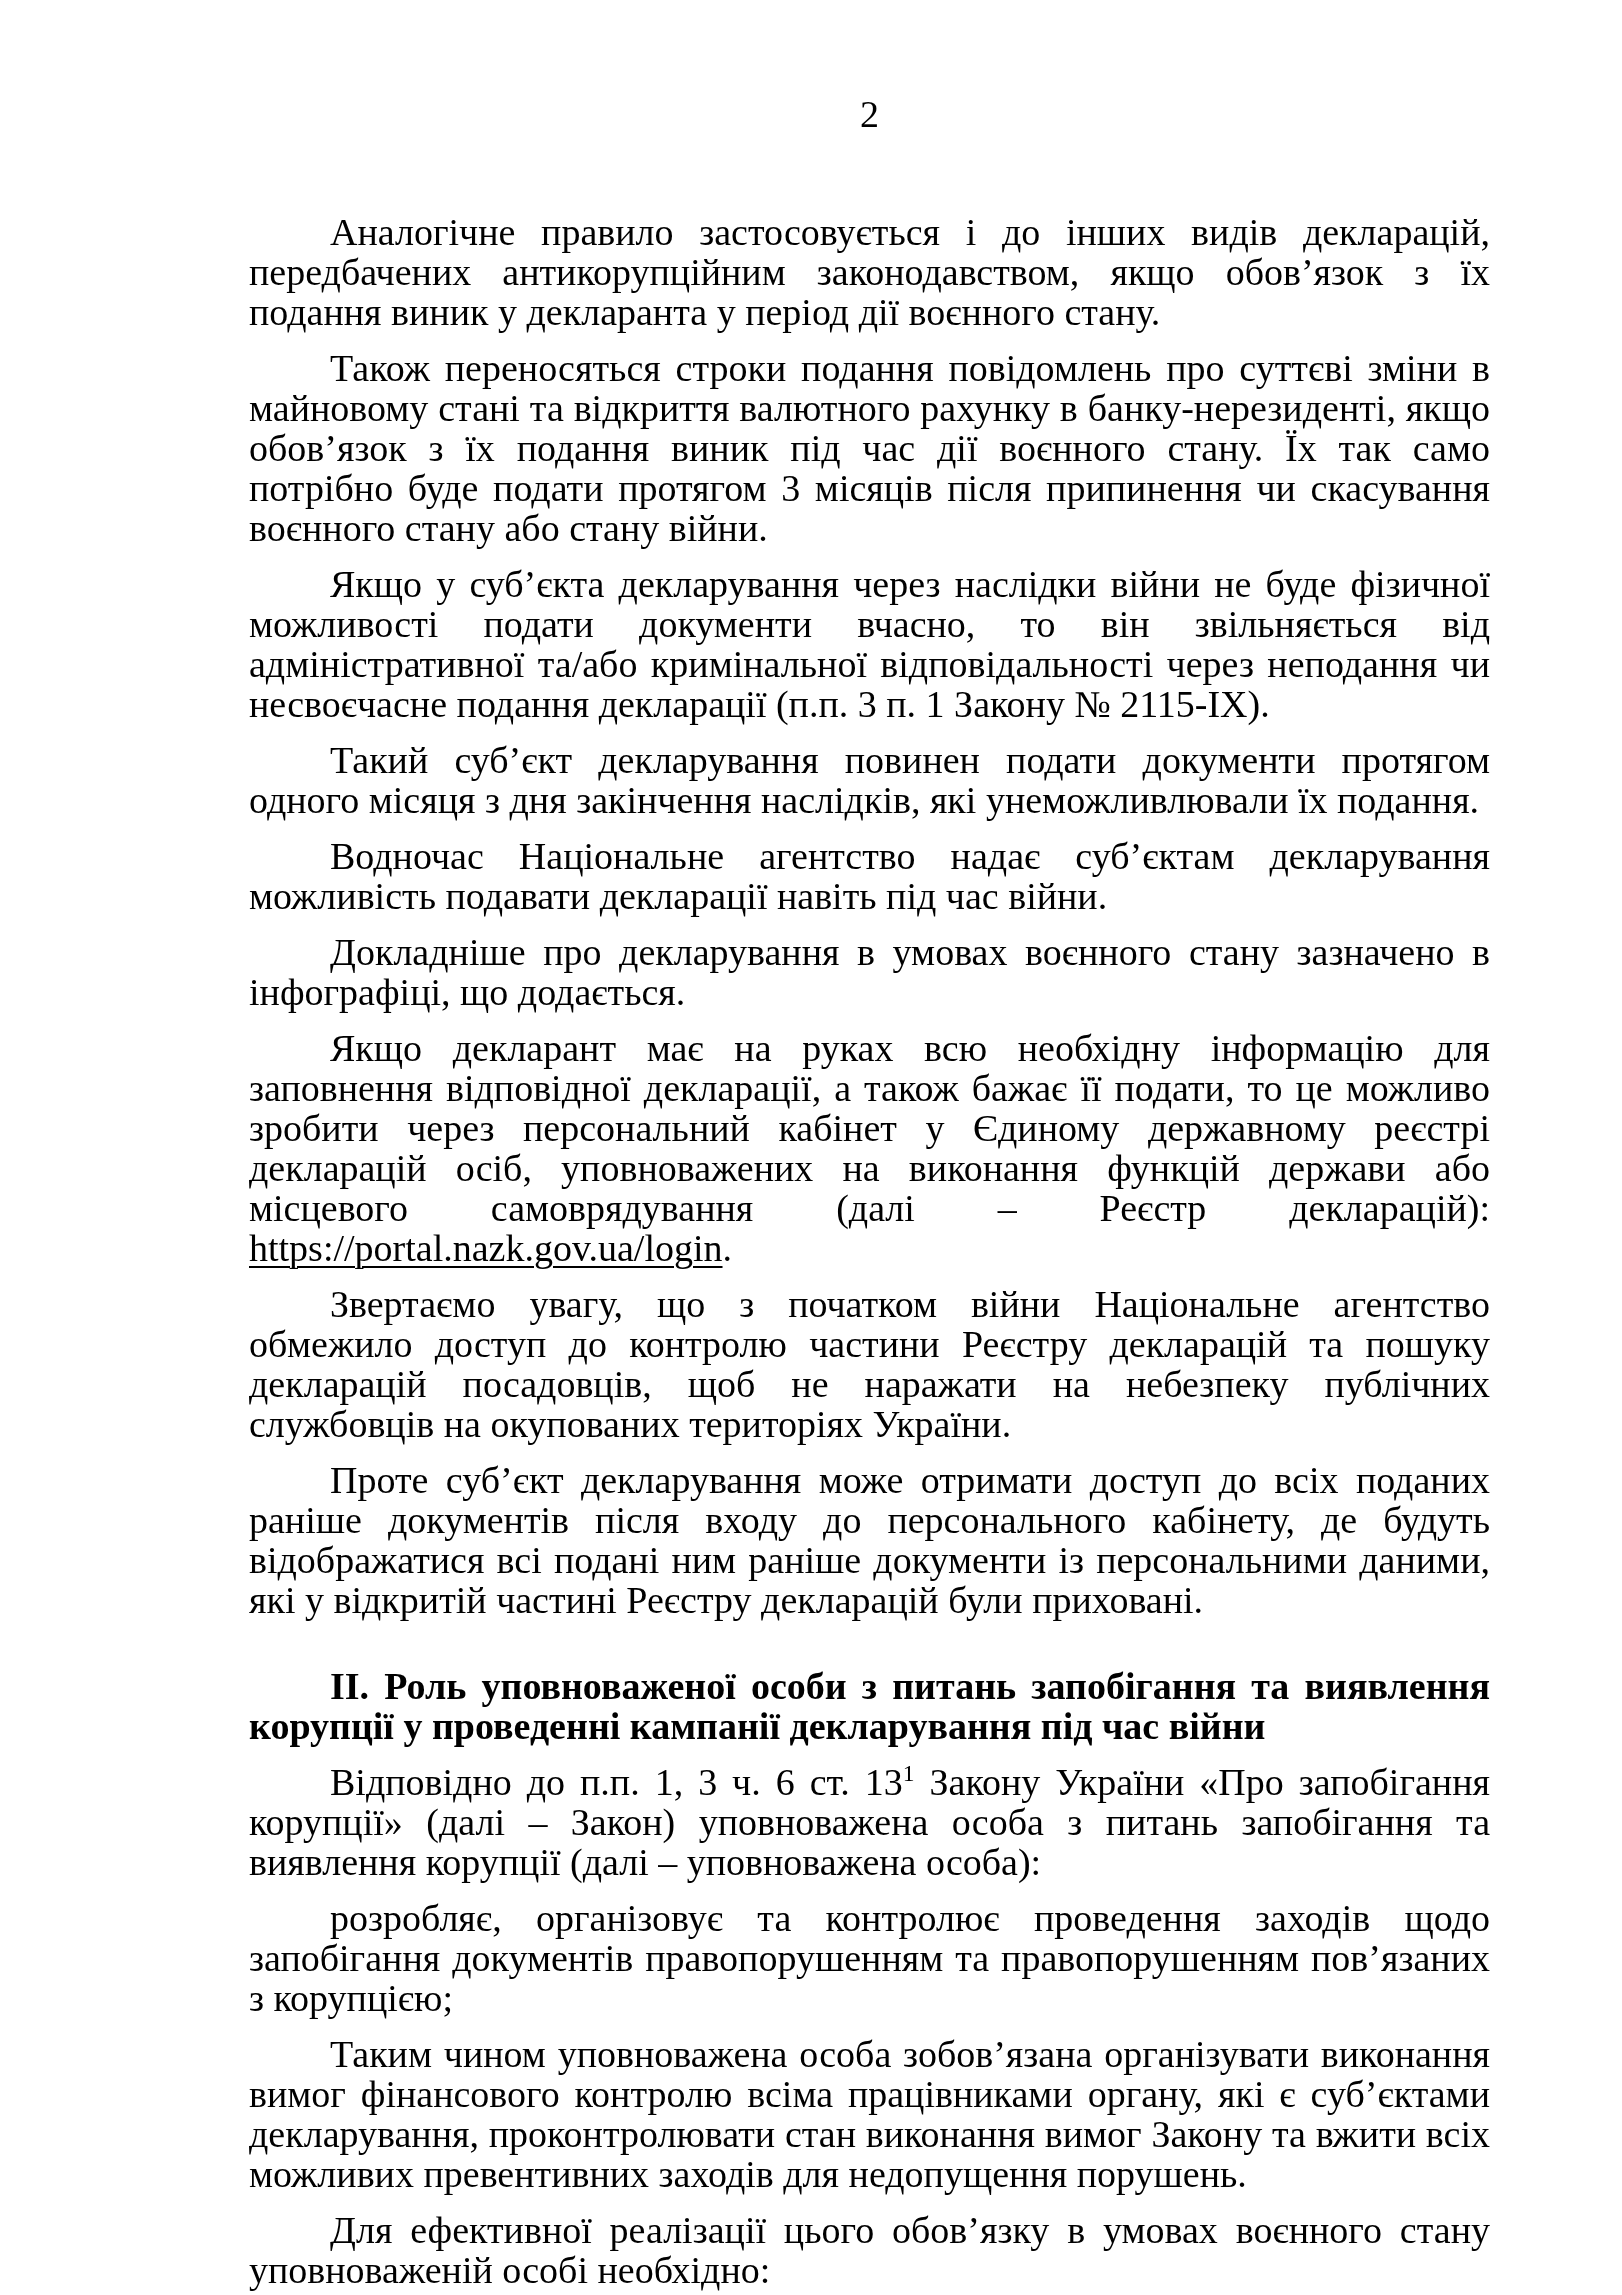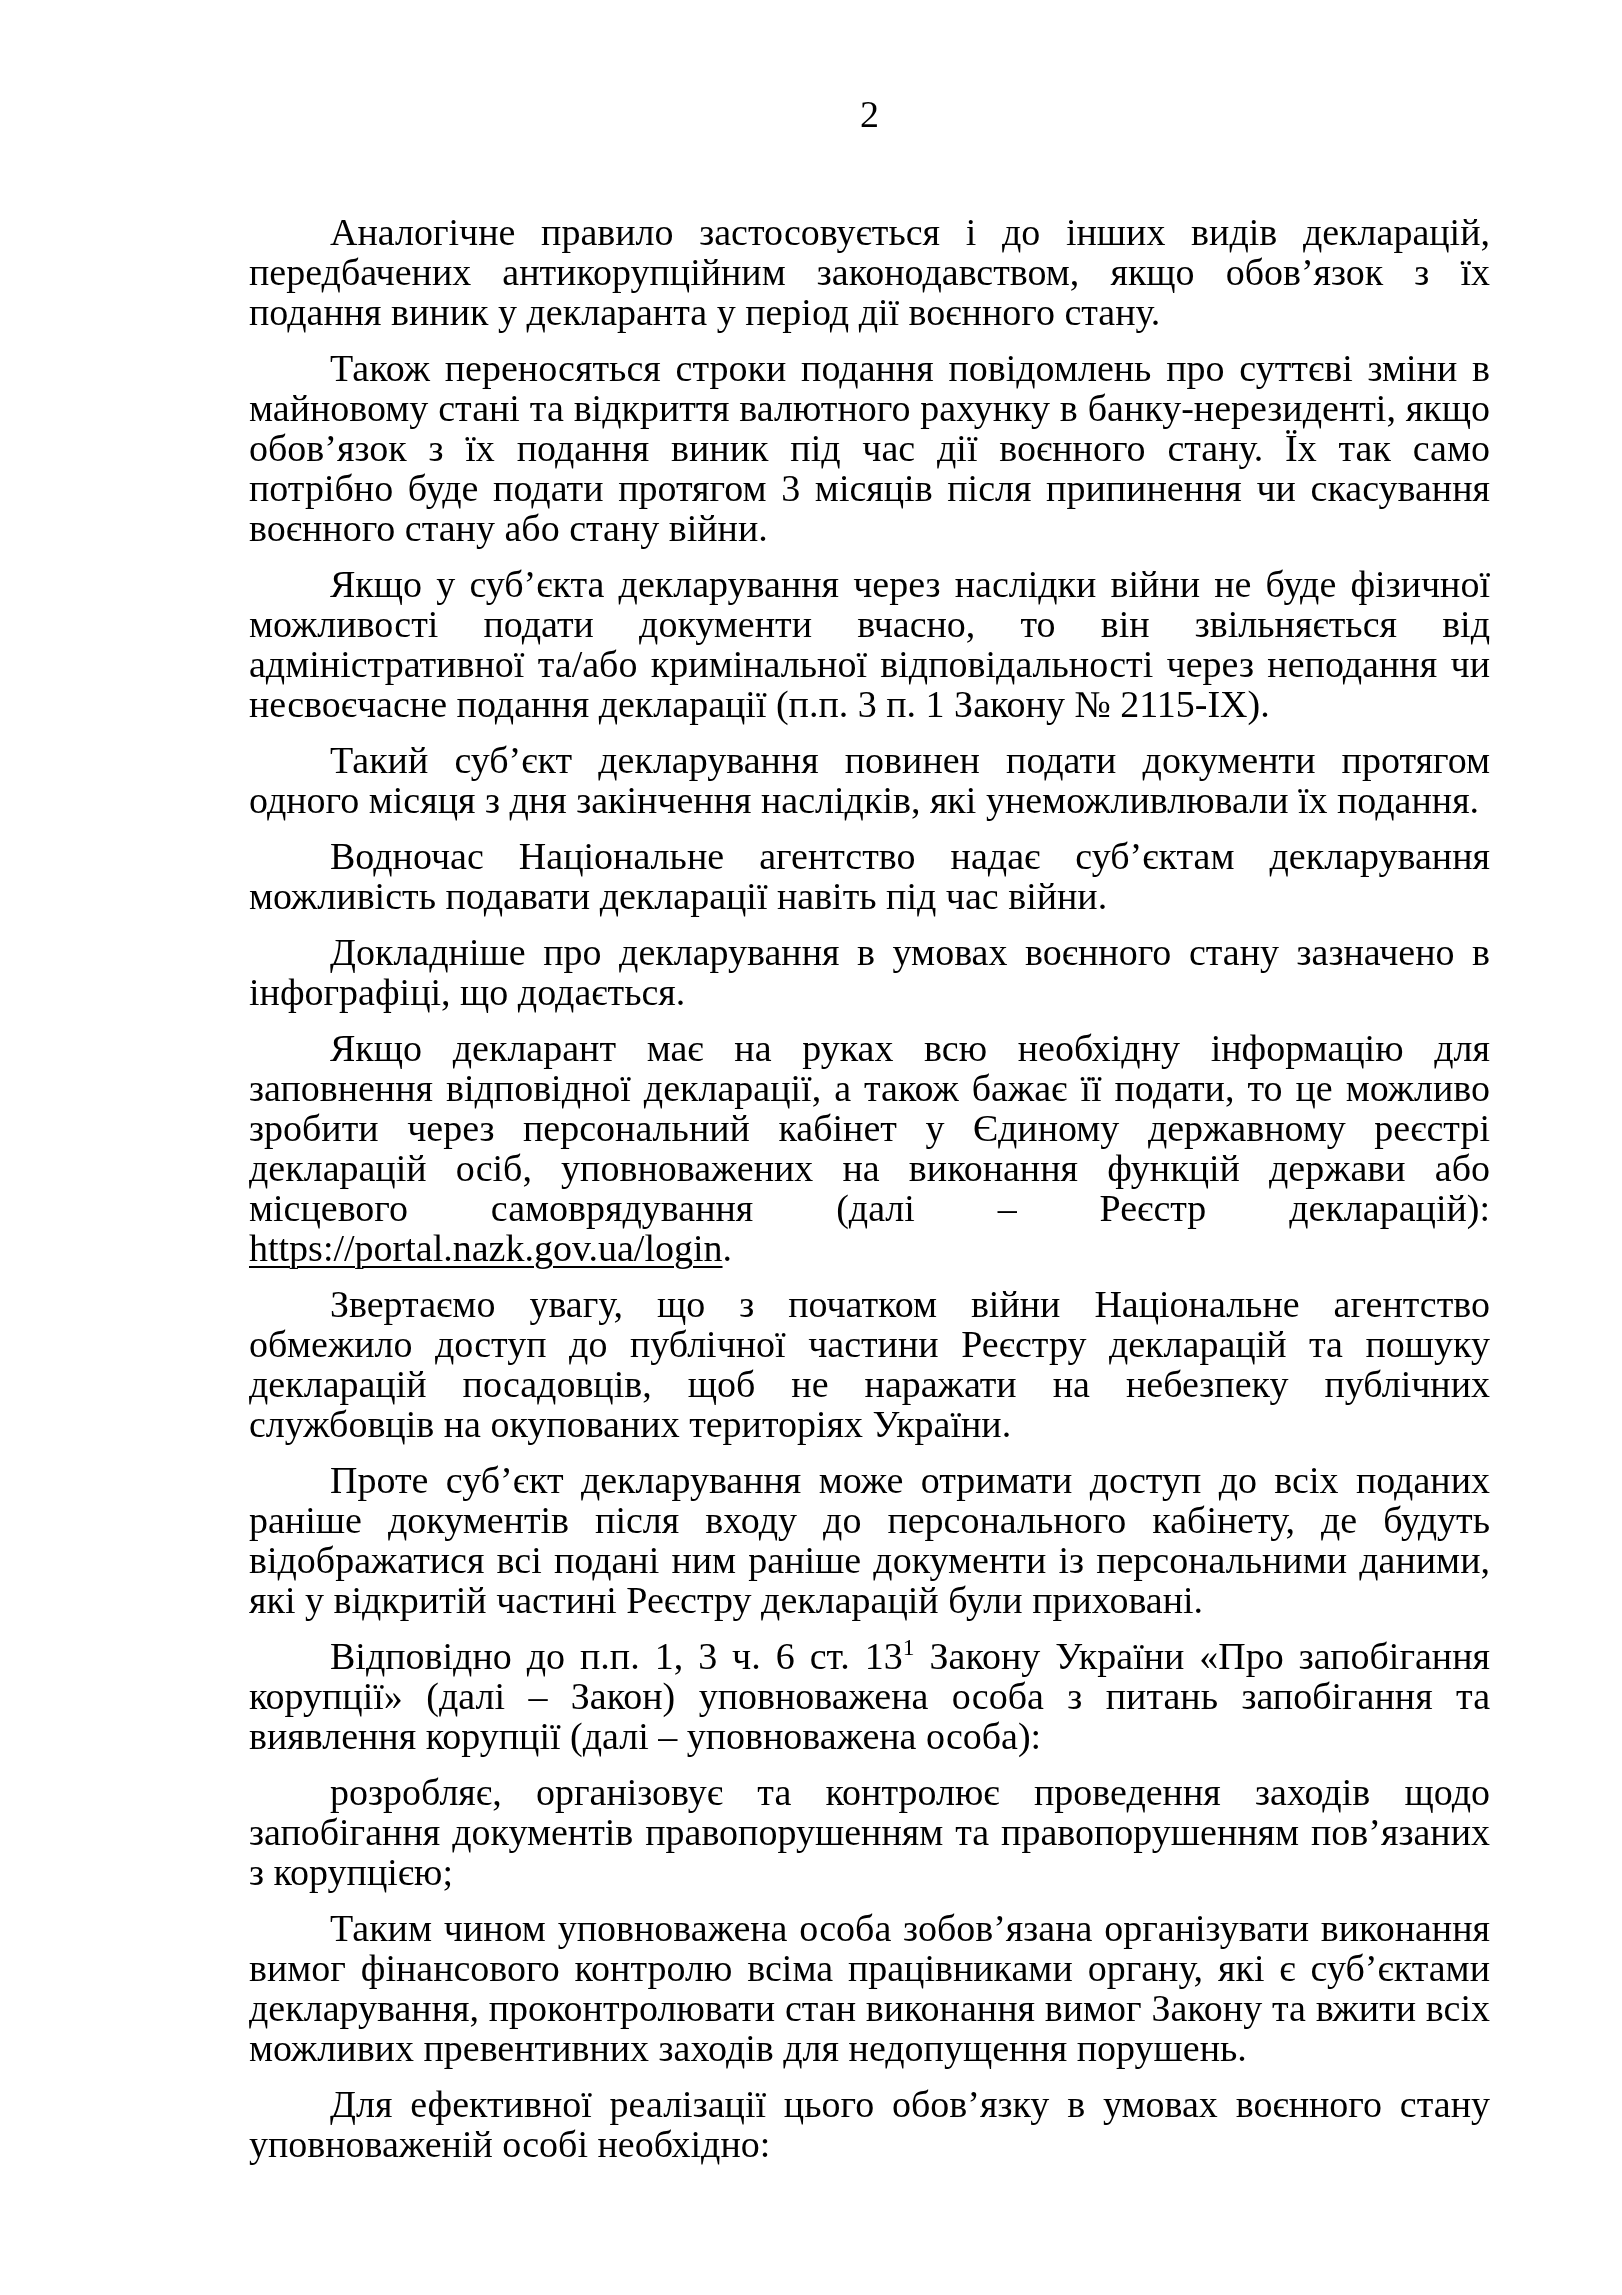--- a/index.html
+++ b/index.html
@@ -74,24 +74,25 @@
     <p>Такий суб’єкт декларування повинен подати документи протягом одного місяця з дня закінчення наслідків, які унеможливлювали їх подання.</p>
 
     <p>Водночас Національне агентство надає суб’єктам декларування можливість подавати декларації навіть під час війни.</p>
 
     <p>Докладніше про декларування в умовах воєнного стану зазначено в інфографіці, що додається.</p>
 
     <p>
       <span>Якщо декларант має на руках всю необхідну інформацію для заповнення відповідної декларації, а також бажає її подати, то це можливо зробити через персональний кабінет у Єдиному державному реєстрі декларацій осіб, уповноважених на виконання функцій держави або місцевого самоврядування (далі – Реєстр декларацій): </span><a class="doc-link">https://portal.nazk.gov.ua/login</a><span>.</span>
     </p>
 
-    <p>Звертаємо увагу, що з початком війни Національне агентство обмежило доступ до публічної частини Реєстру декларацій та пошуку декларацій посадовців, щоб не наражати на небезпеку публічних службовців на окупованих територіях України.</p>
+    <p>Звертаємо увагу, що з початком війни Національне агентство обмежило доступ до контролю частини Реєстру декларацій та пошуку декларацій посадовців, щоб не наражати на небезпеку публічних службовців на окупованих територіях України.</p>
 
     <p>Проте суб’єкт декларування може отримати доступ до всіх поданих раніше документів після входу до персонального кабінету, де будуть відображатися всі подані ним раніше документи із персональними даними, які у відкритій частині Реєстру декларацій були приховані.</p>
 
+    <p class="heading">ІІ. Роль уповноваженої особи з питань запобігання та виявлення корупції у проведенні кампанії декларування під час війни</p>
 
     <p>
       <span>Відповідно до п.п. 1, 3 ч. 6 ст. 13</span><sup class="fnote">1</sup><span> Закону України «Про запобігання корупції» (далі – Закон) уповноважена особа з питань запобігання та виявлення корупції (далі – уповноважена особа):</span>
     </p>
 
     <p>розробляє, організовує та контролює проведення заходів щодо запобігання документів правопорушенням та правопорушенням пов’язаних з корупцією;</p>
 
 
     <p>Таким чином уповноважена особа зобов’язана організувати виконання вимог фінансового контролю всіма працівниками органу, які є суб’єктами декларування, проконтролювати стан виконання вимог Закону та вжити всіх можливих превентивних заходів для недопущення порушень.</p>
 

